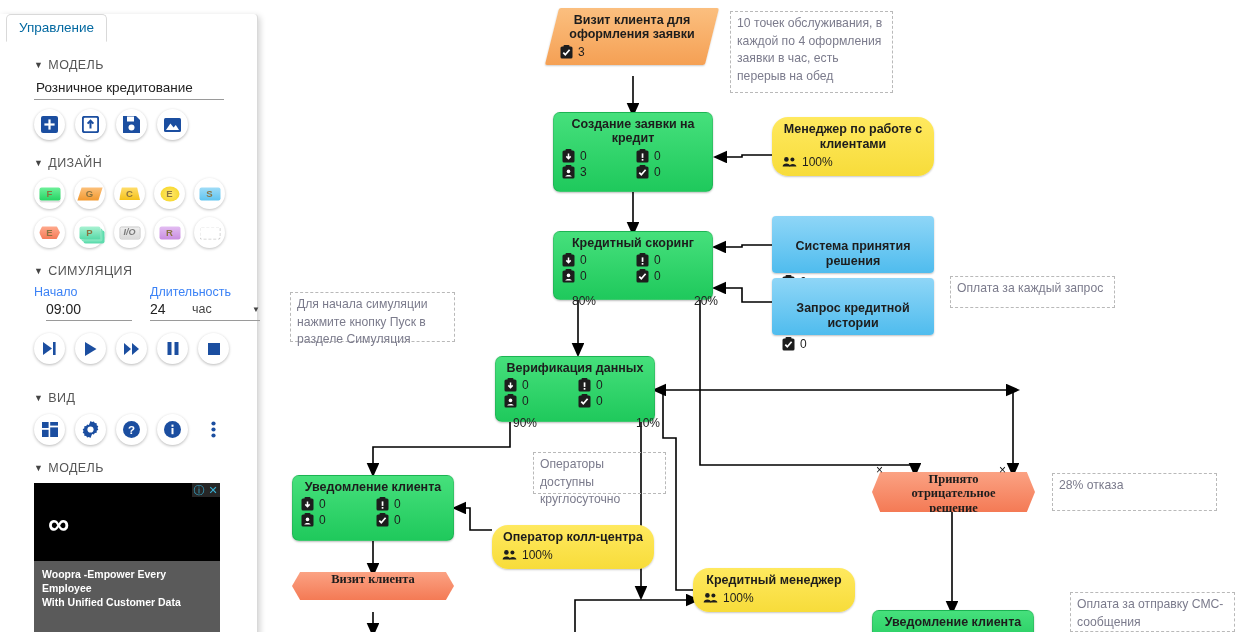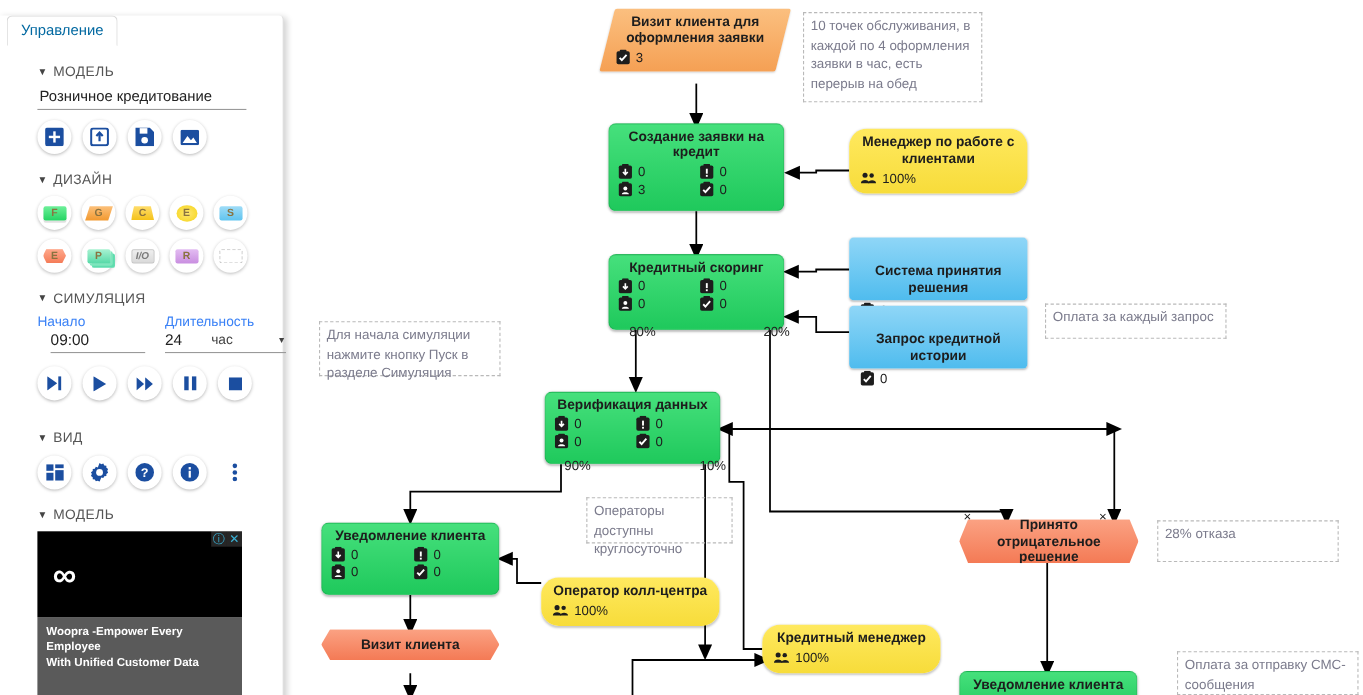--- a/index.html
+++ b/index.html
@@ -128,23 +128,23 @@
     text-align:center; font-weight:700; font-size:12.5px; color:#1d1d1d;
     padding:4px 6px 1px 6px; line-height:1.15;
   }
   .metrics { display:grid; grid-template-columns:1fr 1fr; padding:2px 8px 6px 8px; gap:2px 6px;}
   .metric { display:flex; align-items:center; gap:5px; font-size:12px; color:#1d1d1d; }
   .metric svg { display:block; }
 
   .hexnode {
     background:linear-gradient(#fba283,#f47a55);
     clip-path:polygon(5% 0, 95% 0, 100% 50%, 95% 100%, 5% 100%, 0 50%);
-    display:flex; align-items:center; justify-content:center;
+    display:flex; justify-content:center;
     text-align:center; font-weight:700; font-size:12.5px; color:#1d1d1d;
-    line-height:1.15; padding:0 18px;
+    line-height:1.15; padding:0 18px;font-family:Liberation Serif, serif;
   }
   .para {
     background:linear-gradient(#fbbf7f,#f5a054);
     transform:skewX(-14deg);
     border-radius:2px;
     box-shadow:0 1px 2px rgba(0,0,0,0.2);
   }
   .para-inner { transform:skewX(14deg); padding:5px 8px 6px 8px; }
   .para-inner .ttl { text-align:center; font-weight:700; font-size:12.5px; color:#1d1d1d; line-height:1.15; }
   .para-inner .metric { margin-top:3px; }

